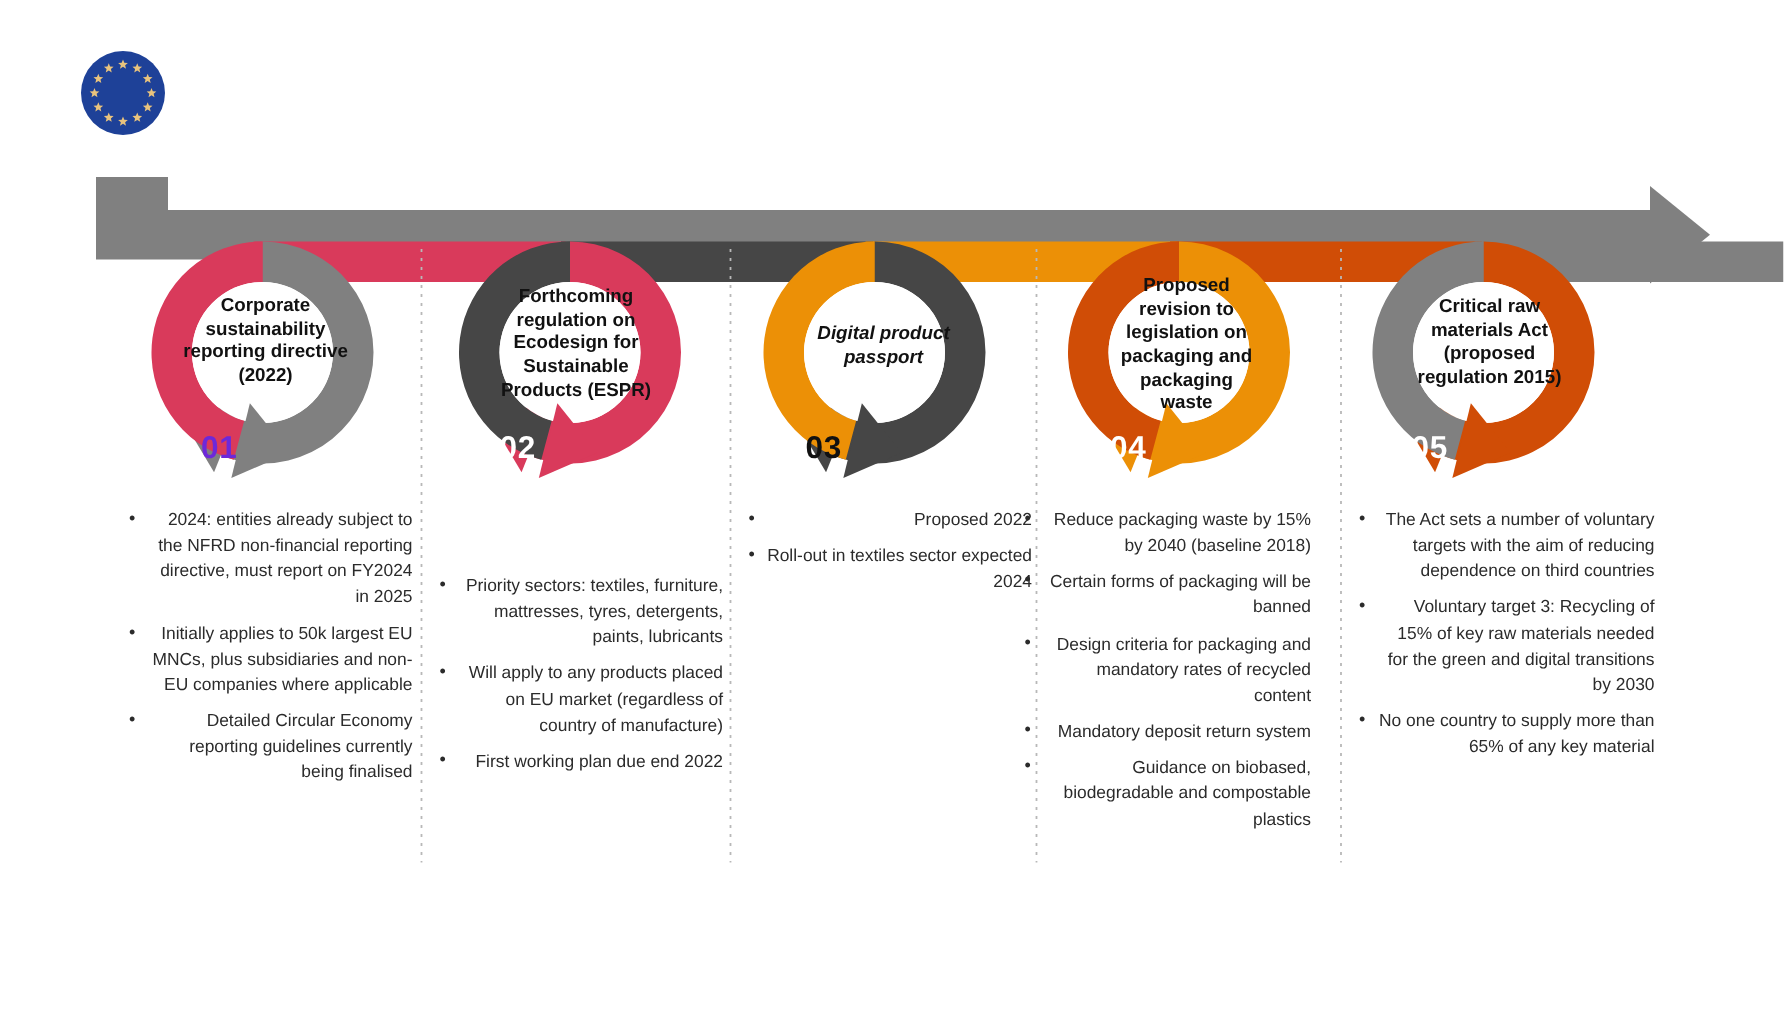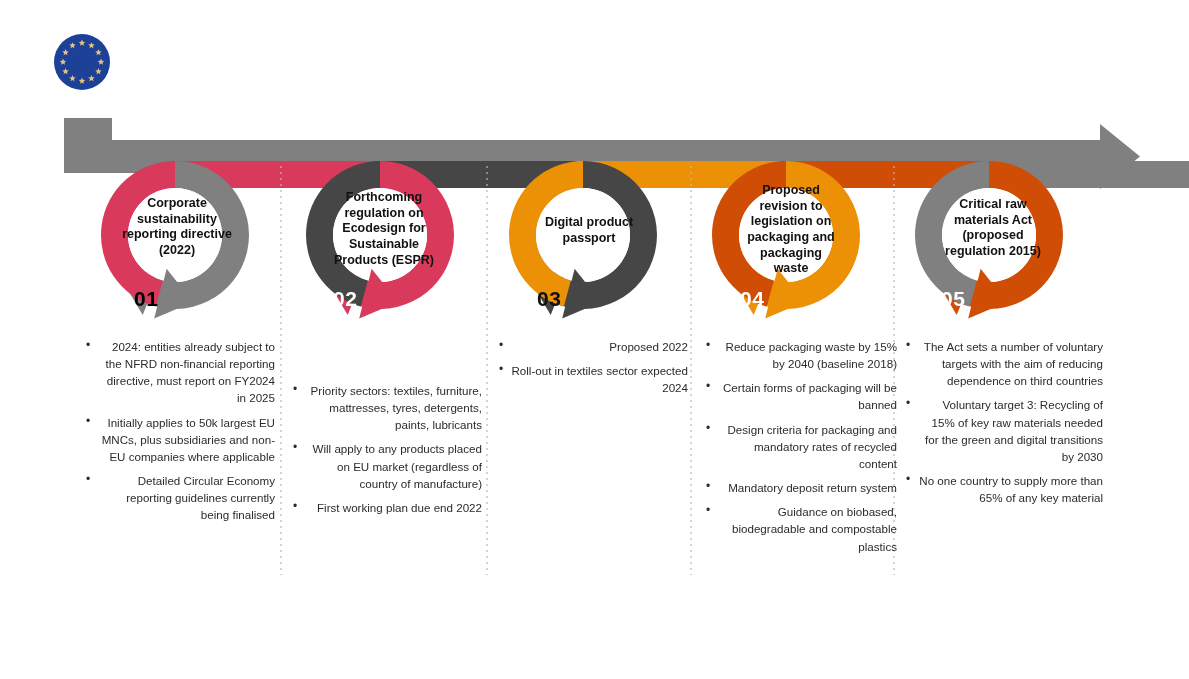--- a/index.html
+++ b/index.html
@@ -156,34 +156,34 @@
 
   <div class="circle-title" style="left:115px; top:196px;">Corporate
 sustainability
 reporting directive
 (2022)</div>
   <div class="circle-title" style="left:322px; top:190px;">Forthcoming
 regulation on
 Ecodesign for
 Sustainable
 Products (ESPR)</div>
-  <div class="circle-title" style="left:527px; top:215px;">Digital product
+  <div class="circle-title" style="left:527px; top:215px;font-style:italic;">Digital product
 passport</div>
   <div class="circle-title" style="left:729px; top:183px;">Proposed
 revision to
 legislation on
 packaging and
 packaging
 waste</div>
   <div class="circle-title" style="left:931px; top:197px;">Critical raw
 materials Act
 (proposed
 regulation 2015)</div>
 
-  <div class="step-number" style="left:134px; top:287px; color:#000000;">01</div>
+  <div class="step-number" style="left:134px; top:287px; color:#6d28d9;">01</div>
   <div class="step-number" style="left:333px; top:287px; color:#FFFFFF;">02</div>
   <div class="step-number" style="left:537px; top:287px; color:#111111;">03</div>
   <div class="step-number" style="left:740px; top:287px; color:#FFFFFF;">04</div>
   <div class="step-number" style="left:941px; top:287px; color:#FFFFFF;">05</div>
 
   <div class="bullet-col" style="left:85px; width:190px;">
     <ul>
         <li>2024: entities already subject to the NFRD non-financial reporting directive, must report on FY2024 in 2025</li>
         <li>Initially applies to 50k largest EU MNCs, plus subsidiaries and non-EU companies where applicable</li>
         <li>Detailed Circular Economy reporting guidelines currently being finalised</li>
@@ -195,21 +195,21 @@
         <li>Will apply to any products placed on EU market (regardless of country of manufacture)</li>
         <li>First working plan due end 2022</li>
       </ul>
   </div>
   <div class="bullet-col" style="left:498px; width:190px;">
     <ul>
         <li>Proposed 2022</li>
         <li>Roll-out in textiles sector expected 2024</li>
       </ul>
   </div>
-  <div class="bullet-col" style="left:705px; width:192px;">
+  <div class="bullet-col" style="left:682px; width:192px;">
     <ul>
         <li>Reduce packaging waste by 15% by 2040 (baseline 2018)</li>
         <li>Certain forms of packaging will be banned</li>
         <li>Design criteria for packaging and mandatory rates of recycled content</li>
         <li>Mandatory deposit return system</li>
         <li>Guidance on biobased, biodegradable and compostable plastics</li>
       </ul>
   </div>
   <div class="bullet-col" style="left:905px; width:198px;">
     <ul>

